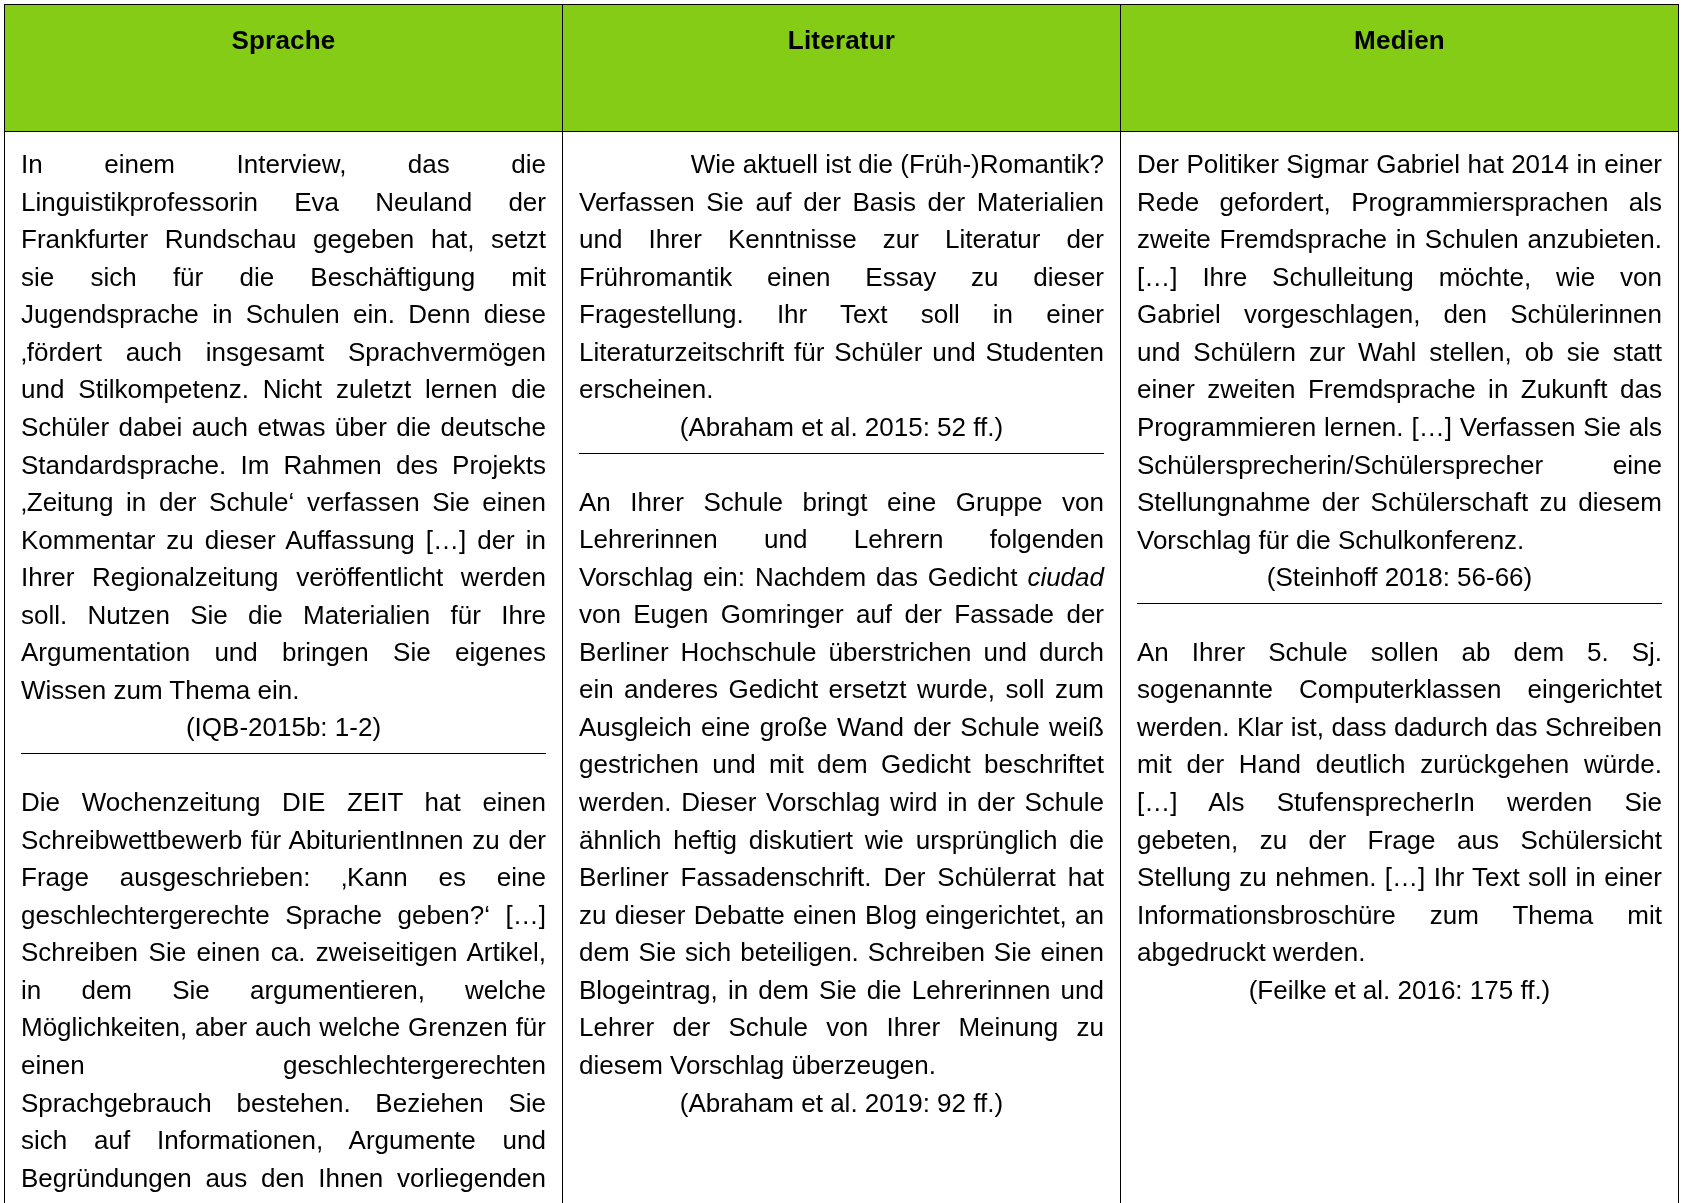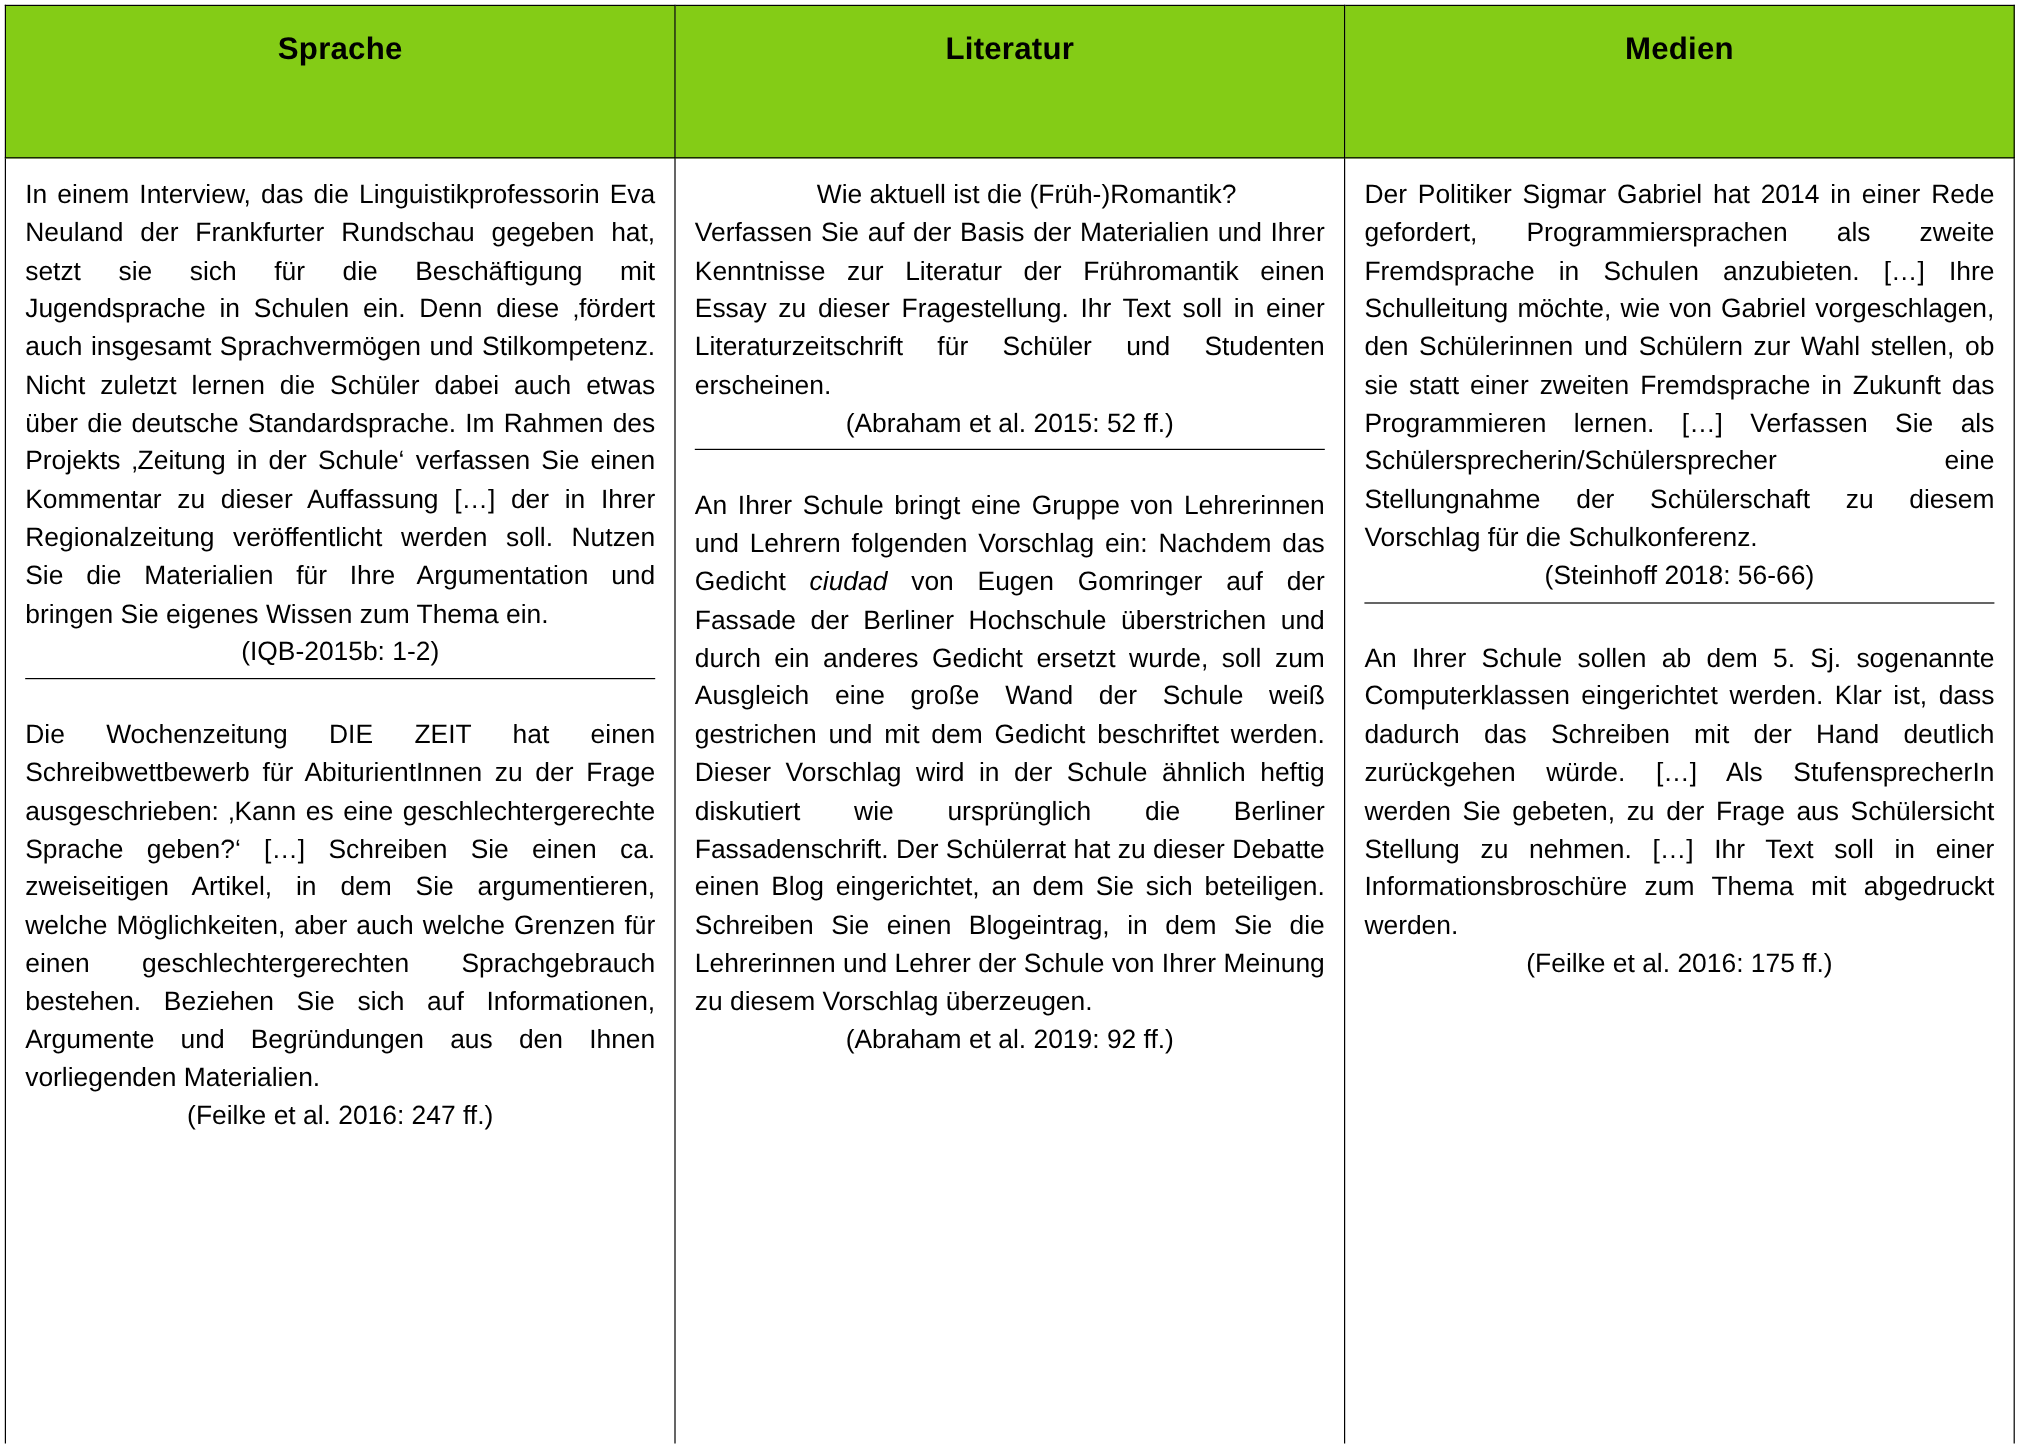--- a/index.html
+++ b/index.html
@@ -48,38 +48,38 @@
   }
 
   td.body-cell {
     border: 1.5px solid #000000;
     vertical-align: top;
     padding: 14px 16px 10px 16px;
     height: 1080px;
   }
 
   .block {
-    font-size: 22px;
+    font-size: 26px;
     line-height: 1.445;
     text-align: justify;
     text-justify: inter-word;
     hyphens: none;
     word-spacing: 0;
   }
 
   .block p {
     margin: 0;
   }
 
   .block .cite {
     text-align: center;
   }
 
   .block .lead {
-    text-align: center;
+    text-align: right;
     margin-left: 28px;
   }
 
   .rule {
     border: 0;
     border-top: 1.3px solid #000000;
     margin: 6px 0 0 0;
     width: 100%;
   }
 

